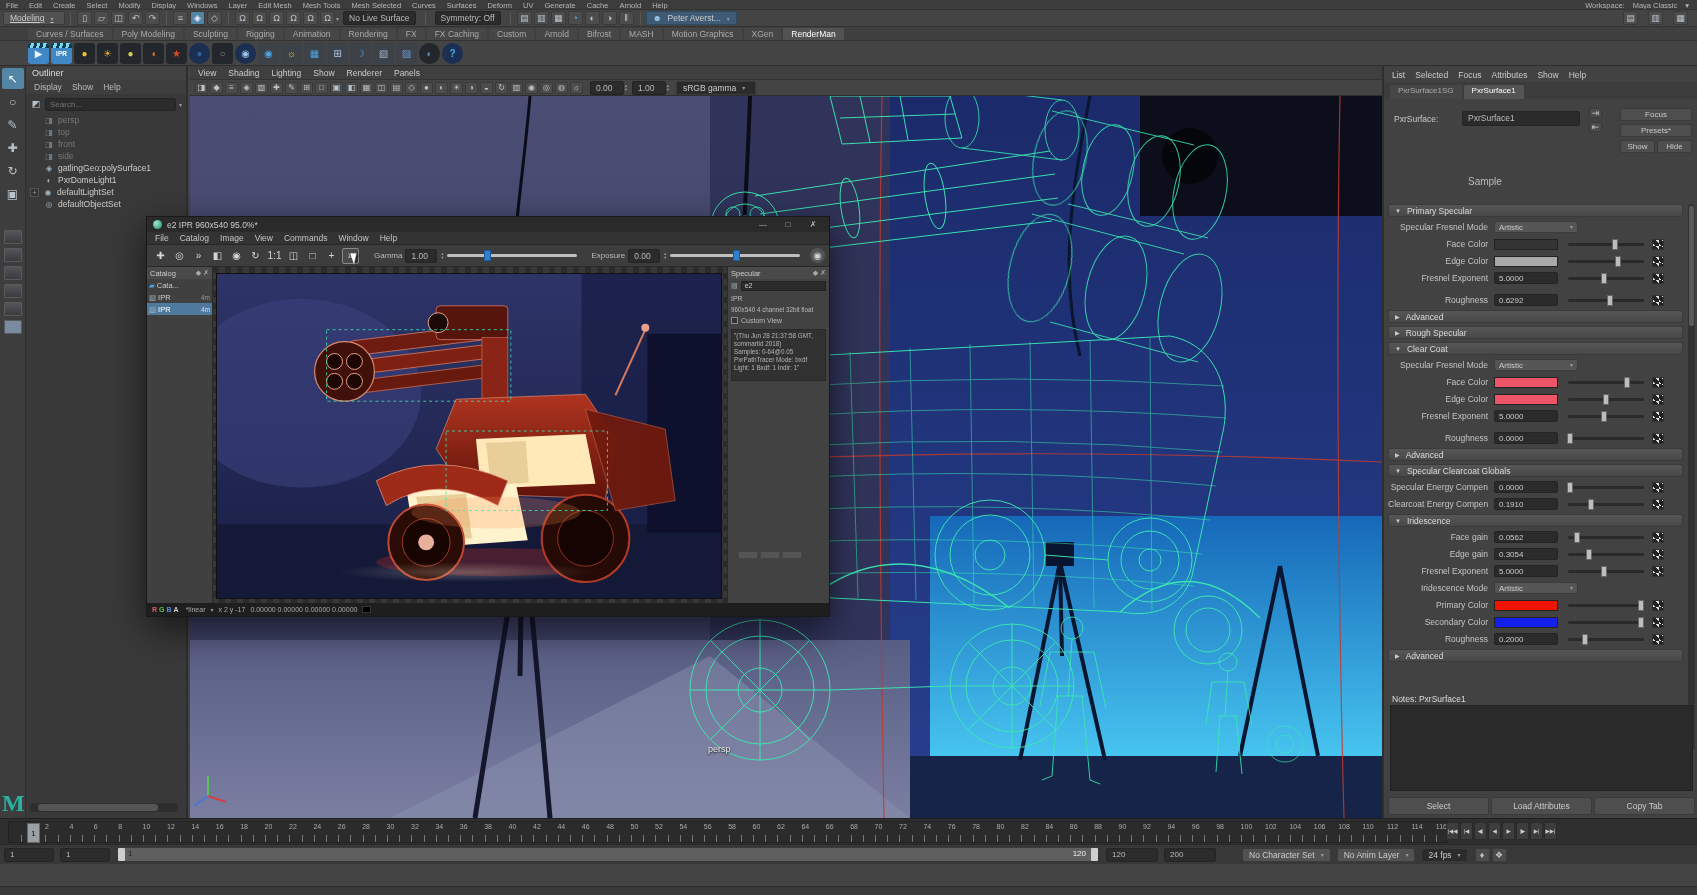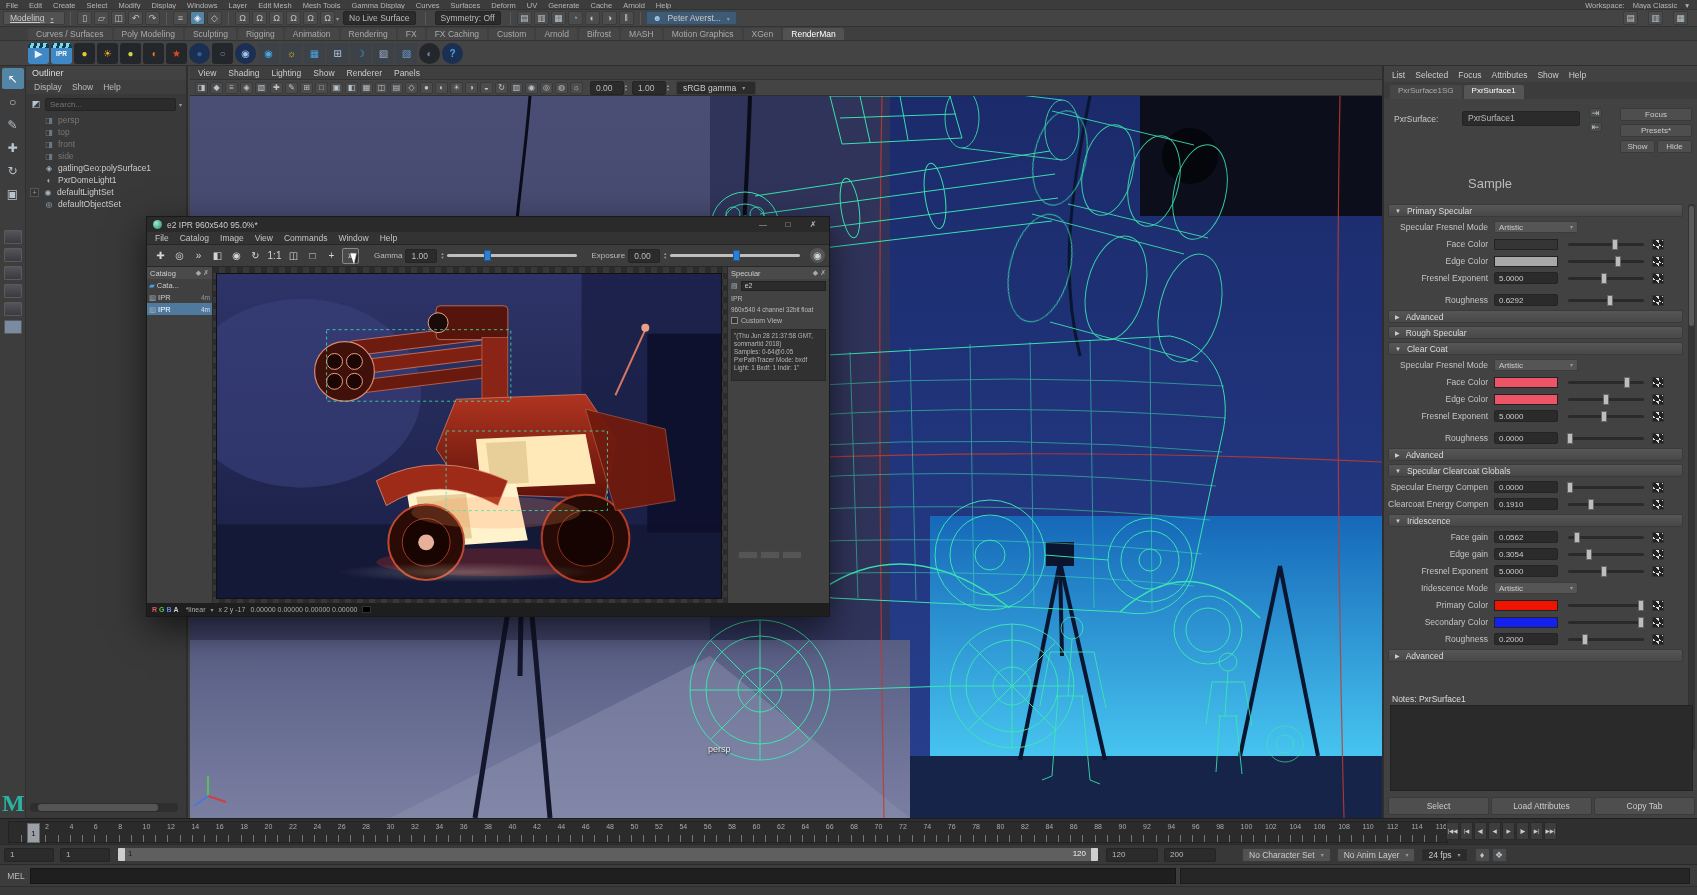--- a/index.html
+++ b/index.html
@@ -163,21 +163,21 @@
     <span>File</span>
       <span>Edit</span>
       <span>Create</span>
       <span>Select</span>
       <span>Modify</span>
       <span>Display</span>
       <span>Windows</span>
       <span>Layer</span>
       <span>Edit Mesh</span>
       <span>Mesh Tools</span>
-      <span>Gamma Display</span>
+      <span>Mesh Selected</span>
       <span>Curves</span>
       <span>Surfaces</span>
       <span>Deform</span>
       <span>UV</span>
       <span>Generate</span>
       <span>Cache</span>
       <span>Arnold</span>
       <span>Help</span>
       <span class="wsright">
       <span>Workspace:</span>
@@ -623,21 +623,21 @@
         <span class="tab on">PxrSurface1</span>
       </div>
     <div class="abs" style="left:10px;top:48px;font-size:8.5px;">PxrSurface:</div>
     <div class="fld abs" style="left:78px;top:45px;width:118px;height:15px;">PxrSurface1</div>
     <span class="ic abs" style="left:204px;top:42px;width:13px;height:10px;">⇥</span>
     <span class="ic abs" style="left:204px;top:56px;width:13px;height:10px;">⇤</span>
     <div class="aebtn abs" style="left:236px;top:42px;width:72px;">Focus</div>
     <div class="aebtn abs" style="left:236px;top:58px;width:72px;">Presets*</div>
     <div class="aebtn abs" style="left:236px;top:74px;width:35px;">Show</div>
     <div class="aebtn abs" style="left:273px;top:74px;width:35px;">Hide</div>
-    <div class="abs" style="left:84px;top:110px;font-size:13px;color:#bbb;">Sample</div>
+    <div class="abs" style="left:84px;top:110px;font-size:10px;color:#bbb;">Sample</div>
     <div id="ae-sections" class="abs" style="left:0;top:138px;width:303px;">
         <div class="secbar">
           <span class="arr">▼</span>
           <span>Primary Specular</span>
         </div>
         <div class="arow">
           <span class="albl">Specular Fresnel Mode</span>
           <span class="add">
             <span>Artistic</span>
             <span class="caret">▾</span>
@@ -1108,20 +1108,15 @@
     <span class="dd" style="margin-left:6px;background:#2b2b2b;">
       <span>24 fps</span>
         <span class="caret">▾</span>
     </span>
     <span id="range-icons" class="row" style="margin-left:6px;">
         <span class="ic">♦</span>
         <span class="ic">❖</span>
       </span>
   </div>
 
-  <div id="cmdline" class="abs">
-    <span id="cmd-label">MEL</span>
-    <span id="cmd-input"></span>
-    <span id="cmd-result"></span>
-  </div>
   <div id="helpline" class="abs"></div>
 
 </div>
 
 </body></html>

